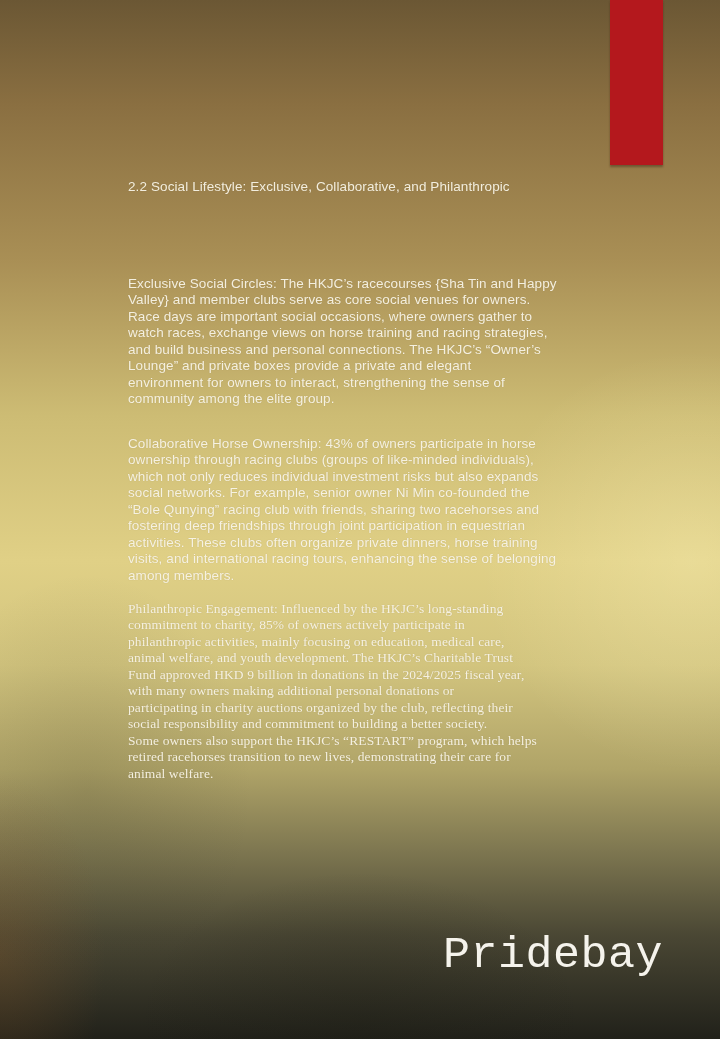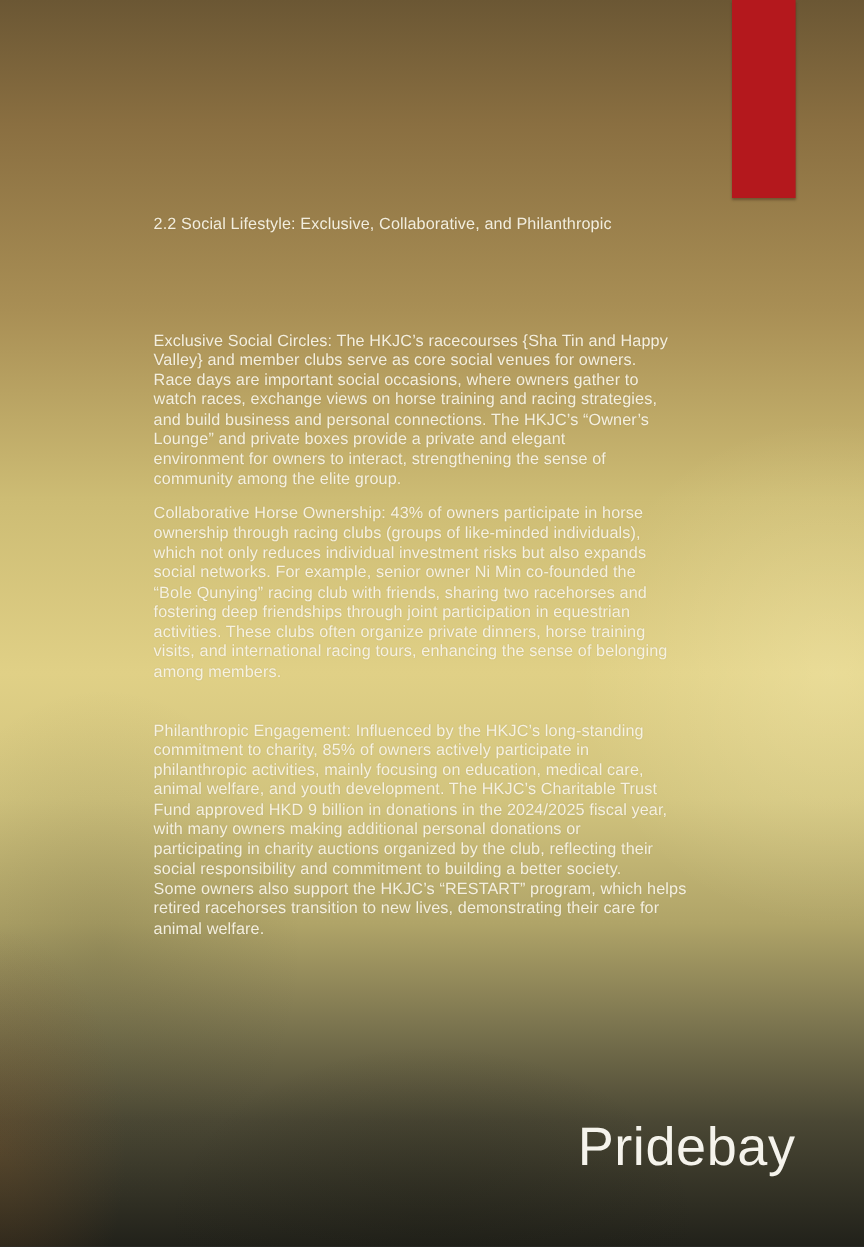--- a/index.html
+++ b/index.html
@@ -50,28 +50,28 @@
     color: rgba(250, 246, 233, 0.93);
     font-size: 13.5px;
     line-height: 16.45px;
     white-space: pre-line;
     letter-spacing: 0.1px;
     text-shadow: 0 0 1px rgba(120, 95, 50, 0.25);
   }
   .heading   { top: 179px; }
   .intro     { top: 195px; }
   .p-exclusive     { top: 276px; }
-  .p-collab        { top: 420px; }
-  .p-phil          { top: 601px; }
+  .p-collab        { top: 436px; }
+  .p-phil          { top: 601px; font-family: Liberation Serif, serif; }
   .logo {
     position: absolute;
     right: 57px;
     top: 928px;
     color: #f5f3ec;
-    font-family: Liberation Sans, sans-serif;
+    font-family: Liberation Mono, monospace;
     font-size: 45px;
     line-height: 56px;
     letter-spacing: 0.5px;
   }
 </style>
 </head>
 <body>
 
 <div class="page">
   <div class="bg"></div>

